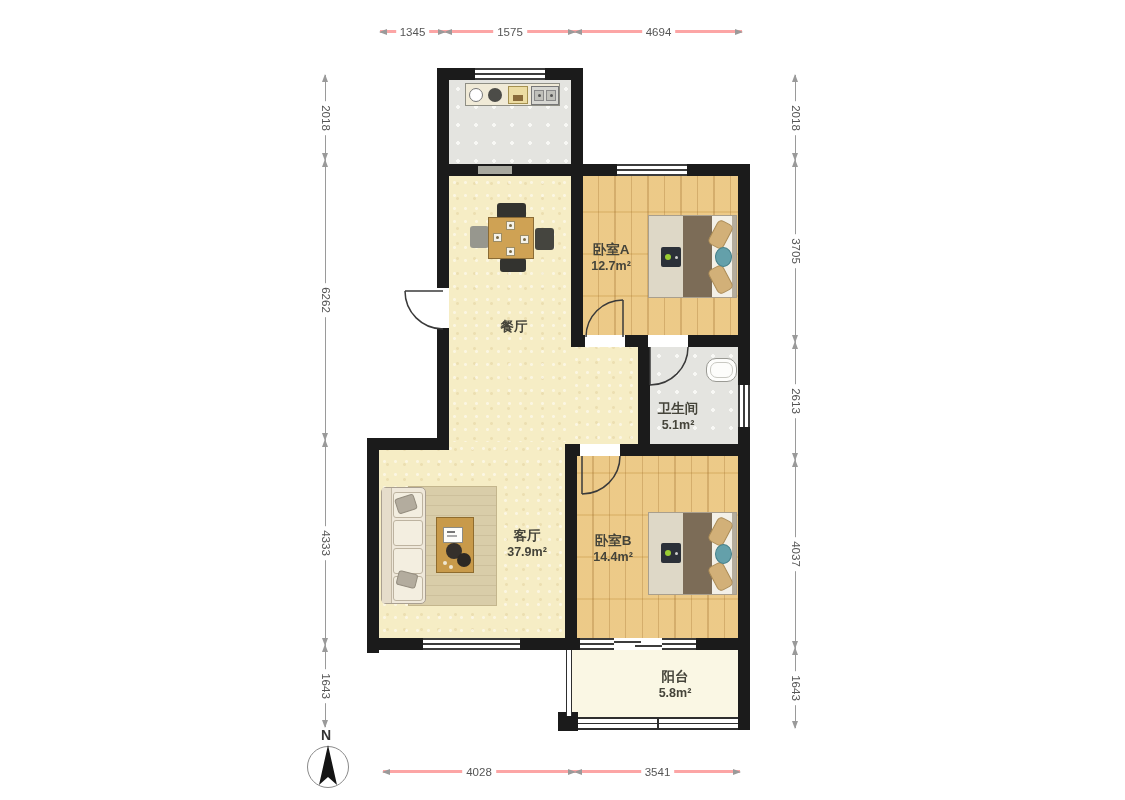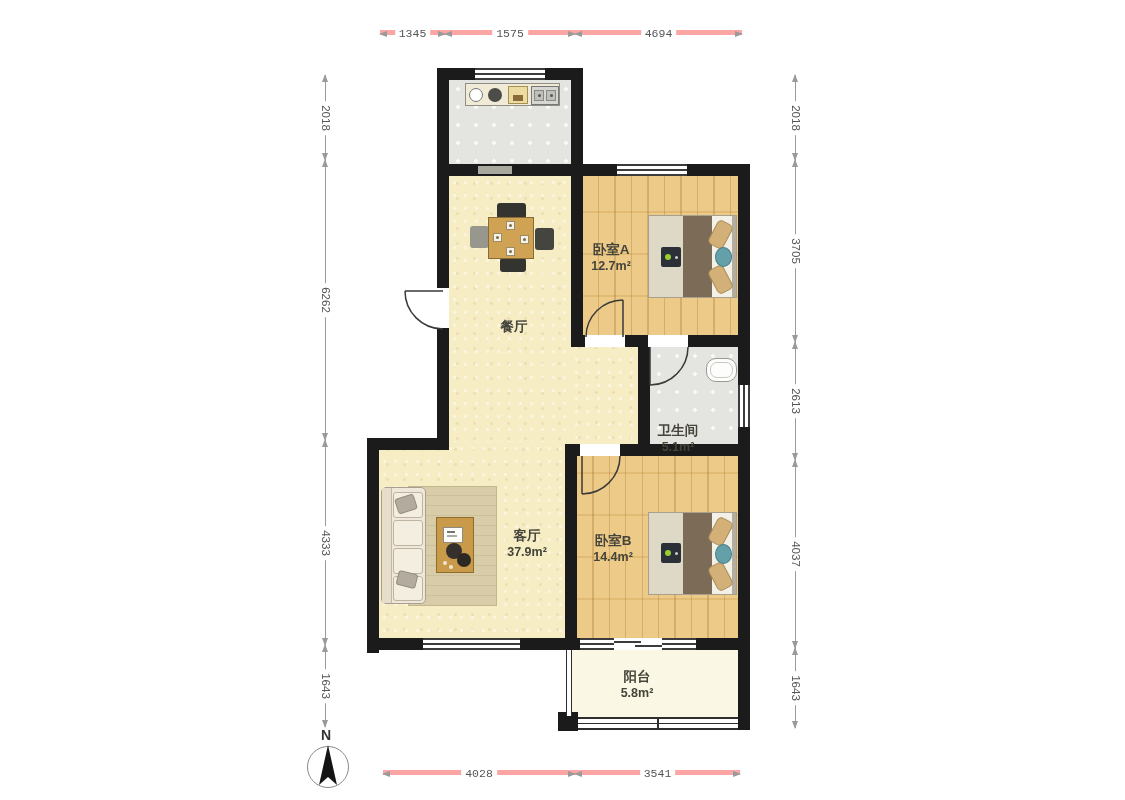--- a/index.html
+++ b/index.html
@@ -17,21 +17,21 @@
   .win-h .mid{position:absolute;left:0;right:0;top:50%;height:1.5px;margin-top:-.75px;background:#3c3c3c;}
   .win-v{background:#fff;border-left:2px solid #3c3c3c;border-right:2px solid #3c3c3c;box-sizing:border-box;}
   .win-v .mid{position:absolute;top:0;bottom:0;left:50%;width:1.5px;margin-left:-.75px;background:#3c3c3c;}
   .rail{background:#fff;border-top:2px solid #2e2e2e;border-bottom:2px solid #2e2e2e;box-sizing:border-box;}
   .thinwall-v{background:#fff;border-left:1.5px solid #2e2e2e;border-right:1.5px solid #2e2e2e;box-sizing:border-box;}
   
   .room-label{color:#45443a;text-align:center;line-height:1.25;}
   .room-label .rn{font-size:13.5px;font-weight:700;}
   .room-label .ra{font-size:12.5px;font-weight:600;}
   
-  .dim-h{height:0;border-top:5px solid #fca5a5;font-family:Liberation Mono, monospace;}
+  .dim-h{height:0;border-top:3px solid #fca5a5;}
   .dim-h::before{content:"";position:absolute;left:-1px;top:-4px;border-top:3.5px solid rgba(0,0,0,0);border-bottom:3.5px solid rgba(0,0,0,0);border-right:8px solid #9a9a9a;}
   .dim-h::after{content:"";position:absolute;right:-1px;top:-4px;border-top:3.5px solid rgba(0,0,0,0);border-bottom:3.5px solid rgba(0,0,0,0);border-left:8px solid #9a9a9a;}
   .dim-v{width:0;border-left:1px solid #9a9a9a;}
   .dim-v::before{content:"";position:absolute;top:-1px;left:-4px;border-left:3.5px solid rgba(0,0,0,0);border-right:3.5px solid rgba(0,0,0,0);border-bottom:8px solid #9a9a9a;}
   .dim-v::after{content:"";position:absolute;bottom:-1px;left:-4px;border-left:3.5px solid rgba(0,0,0,0);border-right:3.5px solid rgba(0,0,0,0);border-top:8px solid #9a9a9a;}
   .dlab{position:absolute;left:50%;top:0;transform:translate(-50%,-54%);background:#fff;padding:0 4px;
         font-size:11.5px;color:#555;line-height:1.1;white-space:nowrap;}
   .dim-v .dlab{top:50%;transform:translate(-50%,-50%) rotate(90deg);}
   
   .counter{background:#f0ead7;border:1px solid #8f8f85;box-sizing:border-box;}
@@ -228,33 +228,33 @@
     </g>
   </svg>
 
   <div class="abs room-label" style="left:576px;top:242px;width:70px">
     <div class="rn">卧室A</div>
     <div class="ra">12.7m²</div>
   </div>
   <div class="abs room-label" style="left:479px;top:319px;width:70px">
     <div class="rn">餐厅</div>
   </div>
-  <div class="abs room-label" style="left:643px;top:423px;width:70px">
+  <div class="abs room-label" style="left:643px;top:401px;width:70px">
     <div class="rn">卫生间</div>
     <div class="ra">5.1m²</div>
   </div>
   <div class="abs room-label" style="left:492px;top:528px;width:70px">
     <div class="rn">客厅</div>
     <div class="ra">37.9m²</div>
   </div>
   <div class="abs room-label" style="left:578px;top:533px;width:70px">
     <div class="rn">卧室B</div>
     <div class="ra">14.4m²</div>
   </div>
-  <div class="abs room-label" style="left:602px;top:669px;width:70px">
+  <div class="abs room-label" style="left:640px;top:669px;width:70px">
     <div class="rn">阳台</div>
     <div class="ra">5.8m²</div>
   </div>
 
   <div class="abs dim-h" style="left:380px;top:30px;width:65px">
       <span class="dlab">1345</span>
     </div>
   <div class="abs dim-h" style="left:445px;top:30px;width:130px">
       <span class="dlab">1575</span>
     </div>

